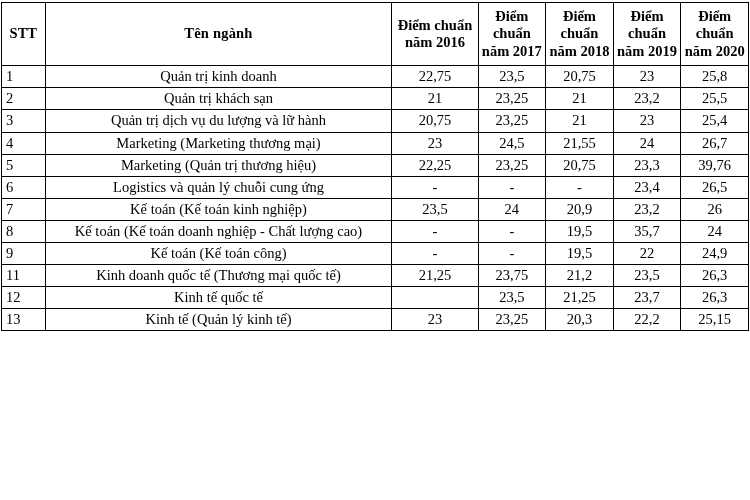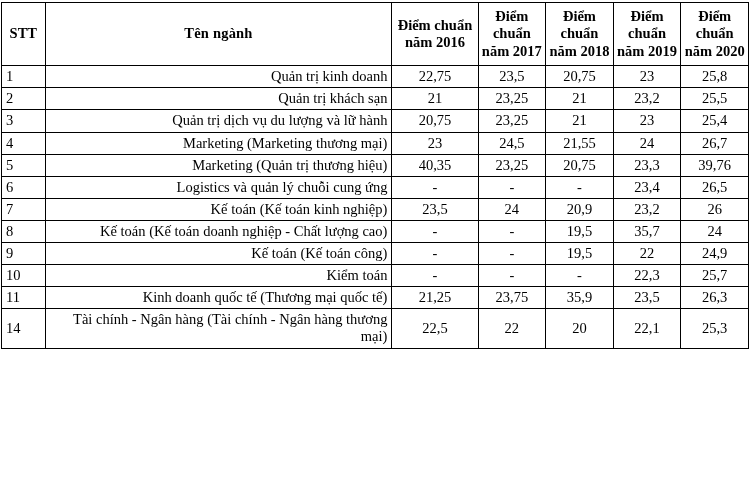--- a/index.html
+++ b/index.html
@@ -43,21 +43,21 @@
   col.c-stt { width: 40px; }
   col.c-name { width: 318px; }
   col.c-y1 { width: 79px; }
   col.c-y { width: 62px; }
 
   td.stt {
     text-align: left;
     padding-left: 5px;
   }
   td.name {
-    text-align: right;
+    text-align: center;
     padding-left: 7px;
     padding-right: 4px;
   }
   td.score {
     text-align: center;
   }
   .th-name { letter-spacing: 0.2px; border-radius: 16px; }
 </style>
 </head>
 <body>
@@ -117,21 +117,21 @@
         <td class="name">Marketing (Marketing thương mại)</td>
         <td class="score">23</td>
         <td class="score">24,5</td>
         <td class="score">21,55</td>
         <td class="score">24</td>
         <td class="score">26,7</td>
       </tr>
       <tr>
         <td class="stt">5</td>
         <td class="name">Marketing (Quản trị thương hiệu)</td>
-        <td class="score">40,35</td>
+        <td class="score">22,25</td>
         <td class="score">23,25</td>
         <td class="score">20,75</td>
         <td class="score">23,3</td>
         <td class="score">39,76</td>
       </tr>
       <tr>
         <td class="stt">6</td>
         <td class="name">Logistics và quản lý chuỗi cung ứng</td>
         <td class="score">-</td>
         <td class="score">-</td>
@@ -160,41 +160,41 @@
       <tr>
         <td class="stt">9</td>
         <td class="name">Kế toán (Kế toán công)</td>
         <td class="score">-</td>
         <td class="score">-</td>
         <td class="score">19,5</td>
         <td class="score">22</td>
         <td class="score">24,9</td>
       </tr>
       <tr>
-        <td class="stt">10</td>
-        <td class="name">Kiểm toán</td>
-        <td class="score">-</td>
-        <td class="score">-</td>
-        <td class="score">-</td>
-        <td class="score">22,3</td>
-        <td class="score">25,7</td>
-      </tr>
-      <tr>
         <td class="stt">11</td>
         <td class="name">Kinh doanh quốc tế (Thương mại quốc tế)</td>
         <td class="score">21,25</td>
         <td class="score">23,75</td>
-        <td class="score">35,9</td>
+        <td class="score">21,2</td>
         <td class="score">23,5</td>
         <td class="score">26,3</td>
       </tr>
       <tr>
-        <td class="stt">14</td>
-        <td class="name">Tài chính - Ngân hàng (Tài chính - Ngân hàng thương mại)</td>
-        <td class="score">22,5</td>
-        <td class="score">22</td>
-        <td class="score">20</td>
-        <td class="score">22,1</td>
-        <td class="score">25,3</td>
+        <td class="stt">12</td>
+        <td class="name">Kinh tế quốc tế</td>
+        <td class="score"></td>
+        <td class="score">23,5</td>
+        <td class="score">21,25</td>
+        <td class="score">23,7</td>
+        <td class="score">26,3</td>
+      </tr>
+      <tr>
+        <td class="stt">13</td>
+        <td class="name">Kinh tế (Quản lý kinh tế)</td>
+        <td class="score">23</td>
+        <td class="score">23,25</td>
+        <td class="score">20,3</td>
+        <td class="score">22,2</td>
+        <td class="score">25,15</td>
       </tr>
     </tbody>
   </table>
 </div>
 
 </body></html>

